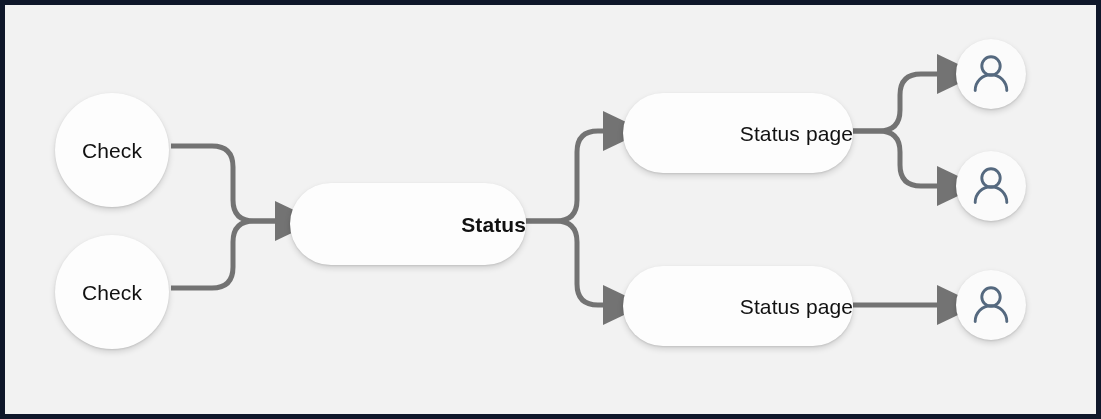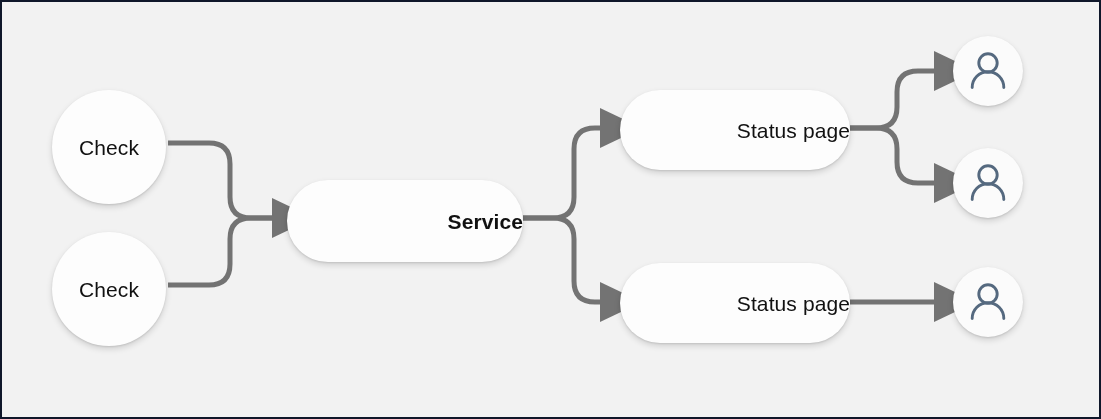--- a/index.html
+++ b/index.html
@@ -5,21 +5,21 @@
   html, body {
     margin: 0;
     padding: 0;
     background: #ffffff;
   }
   #screenshot {
     position: relative;
     width: 1101px;
     height: 419px;
     box-sizing: border-box;
-    border: 2px solid #0f172a;
+    border: 5px solid #0f172a;
     background: #f2f2f2;
     overflow: hidden;
     font-family: "Liberation Sans", sans-serif;
     padding-left: 40px;
   }
   #canvas-layer {
     position: absolute;
     inset: 0;
   }
   #edges-svg {
@@ -107,21 +107,21 @@
 
     <div class="node node-circle" style="left:50px; top:88px; width:114px; height:114px;">
       <span class="node-label">Check</span>
     </div>
 
     <div class="node node-circle" style="left:50px; top:230px; width:114px; height:114px;">
       <span class="node-label">Check</span>
     </div>
 
     <div class="node node-pill" style="left:285px; top:178px; width:236px; height:82px;">
-      <span class="node-label bold">Service</span>
+      <span class="node-label bold">Status</span>
     </div>
 
     <div class="node node-pill" style="left:618px; top:88px; width:230px; height:80px;">
       <span class="node-label">Status page</span>
     </div>
 
     <div class="node node-pill" style="left:618px; top:261px; width:230px; height:80px;">
       <span class="node-label">Status page</span>
     </div>
 

